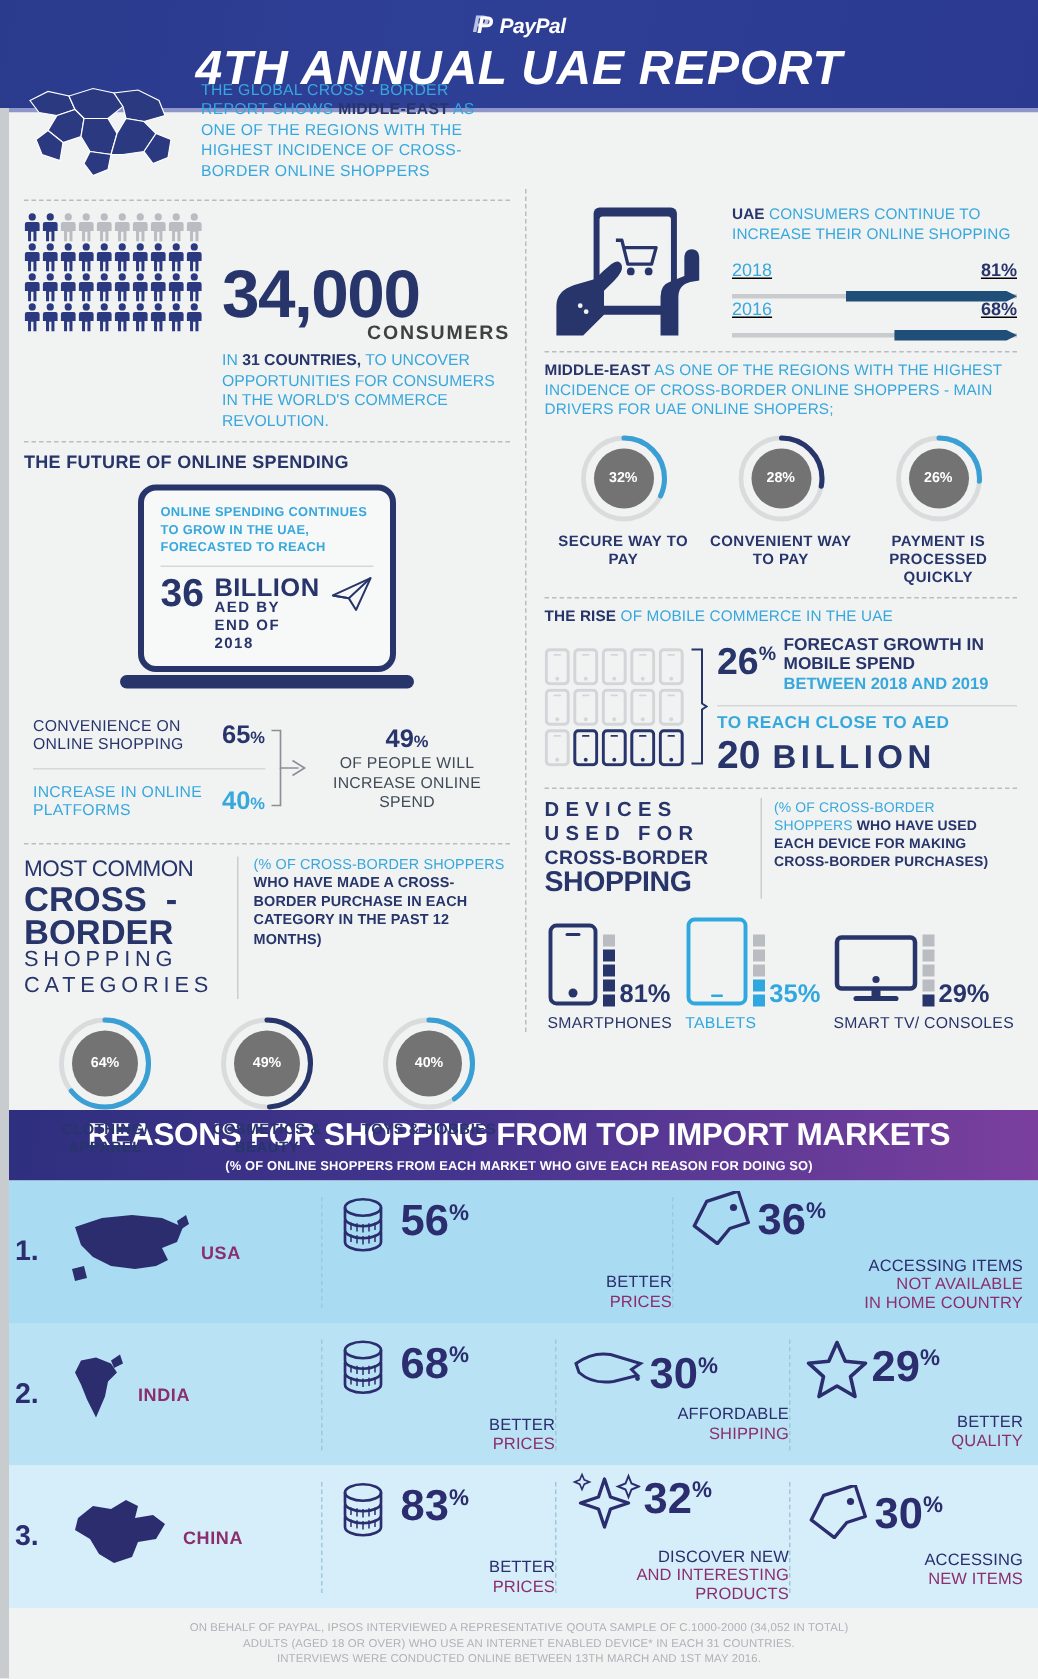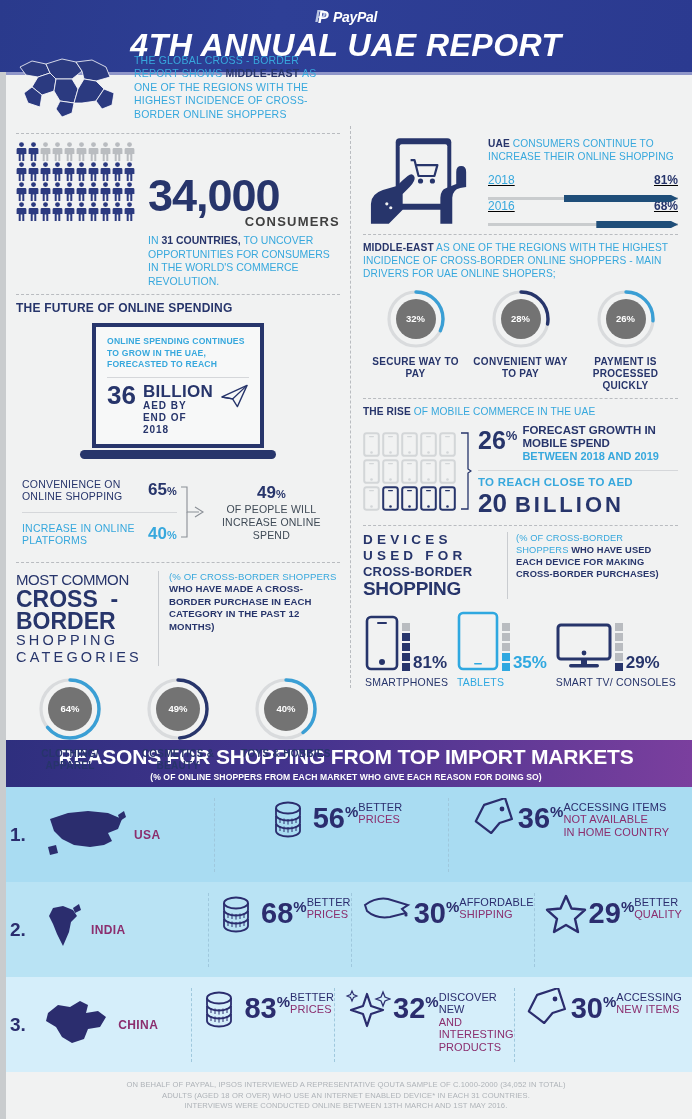--- a/index.html
+++ b/index.html
@@ -58,21 +58,21 @@
   .ppl { width: 11px; height: 19px; }
   .big-num { font-size: 45px; font-weight: bold; color: #27356b; letter-spacing: -1px; line-height: 44px; }
   .consumers { text-align: right; font-size: 13px; font-weight: bold; color: #404040; letter-spacing: 1.2px; margin-top: -4px;}
   .num-note { font-size: 10.5px; line-height: 13.5px; color: #37a8dd; margin-top: 5px; }
 
   .sec-head { font-size: 12px; font-weight: bold; color: #27356b; letter-spacing: 0.2px; }
 
   
   .laptop-wrap { display: flex; flex-direction: column; align-items: center; margin-top: 8px; }
   .laptop-screen {
-    width: 172px; border: 4px solid #27356b; border-radius: 0;
+    width: 172px; border: 4px solid #27356b; border-radius: 12px;
     background: #f7f8f8; padding: 9px 11px 8px 11px;
   }
   .ls-top { font-size: 8.6px; line-height: 11.5px; color: #37a8dd; font-weight: bold; letter-spacing: 0.2px;}
   .ls-rule { border-top: 1px solid #d5d7da; margin: 6px 0 5px 0; }
   .ls-bot { display: flex; align-items: flex-start; gap: 7px; }
   .ls-36 { font-size: 26px; font-weight: bold; color: #27356b; line-height: 25px; }
   .ls-bil { font-size: 17px; font-weight: bold; color: #27356b; line-height: 17px; letter-spacing: 0.3px;}
   .ls-sub { font-size: 10px; font-weight: bold; color: #27356b; line-height: 12px; letter-spacing: 1px;}
   .laptop-base { width: 196px; height: 9px; background: #27356b; border-radius: 5px; margin-top: 2px; }
 
@@ -159,21 +159,21 @@
     display: flex; flex-direction: column; align-items: center; justify-content: center;
   }
   .banner-title { color: #fff; font-size: 21px; font-weight: bold; letter-spacing: -0.2px; white-space: nowrap;}
   .banner-sub { color: #fff; font-size: 8.6px; font-weight: bold; margin-top: 3px; letter-spacing: 0.1px;}
 
   
   .market-row { display: flex; align-items: center; height: 95px; padding: 0 10px; }
   .mr-rank { width: 34px; font-size: 19px; font-weight: bold; color: #2b2d6e; }
   .mr-country { width: 170px; display: flex; align-items: center; gap: 6px;}
   .mr-cname { font-size: 12px; font-weight: bold; color: #8b2e6e; letter-spacing: 0.4px;}
-  .mr-cell { flex: 1; border-left: 1px dashed #9fc8dd; padding-left: 10px; height: 74px; display:flex; flex-direction: row; justify-content: center;}
+  .mr-cell { flex: 1; border-left: 1px dashed #9fc8dd; padding-left: 10px; height: 74px; display:flex; flex-direction: column; justify-content: center; text-align: right;}
   .mr-top { display: flex; align-items: flex-start; gap: 2px; }
   .mr-pct { font-size: 29px; font-weight: bold; color: #2b2d6e; line-height: 28px; }
   .mr-pct .pc { font-size: 15px; vertical-align: super; }
   .mr-lbl { font-size: 11px; line-height: 12.5px; margin-top: 3px; letter-spacing: 0.1px;}
   .mr-lbl .l-d { color: #2b2d6e; }
   .mr-lbl .l-p { color: #8b2e6e; }
 
   
   .footer { text-align: center; padding: 8px 20px; }
   .footer p { font-size: 7.6px; color: #aeb3b8; line-height: 10.5px; letter-spacing: 0.1px;}

